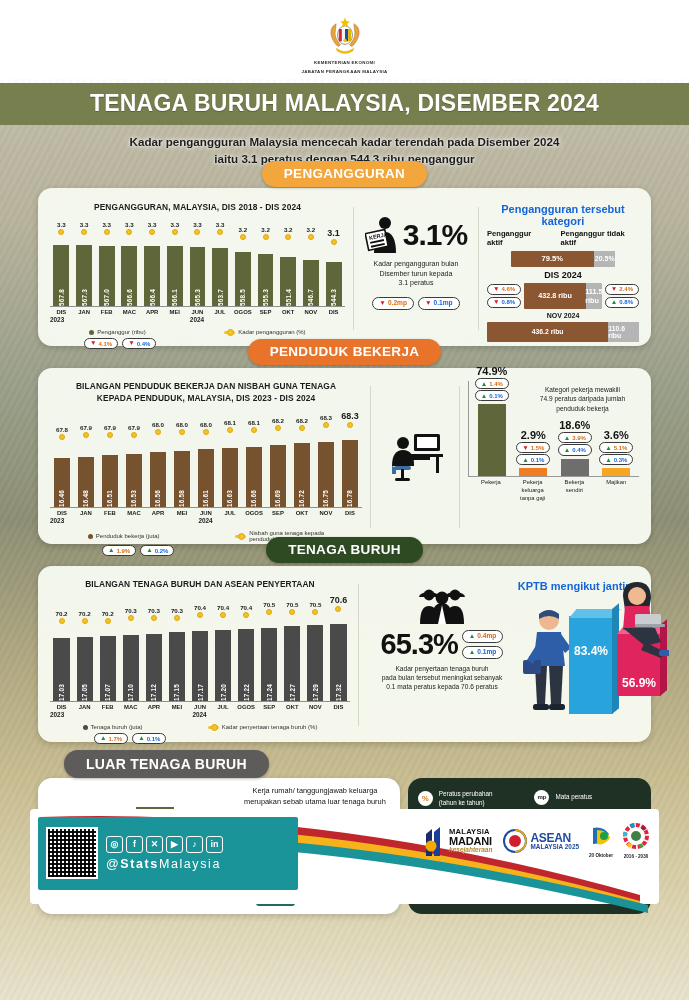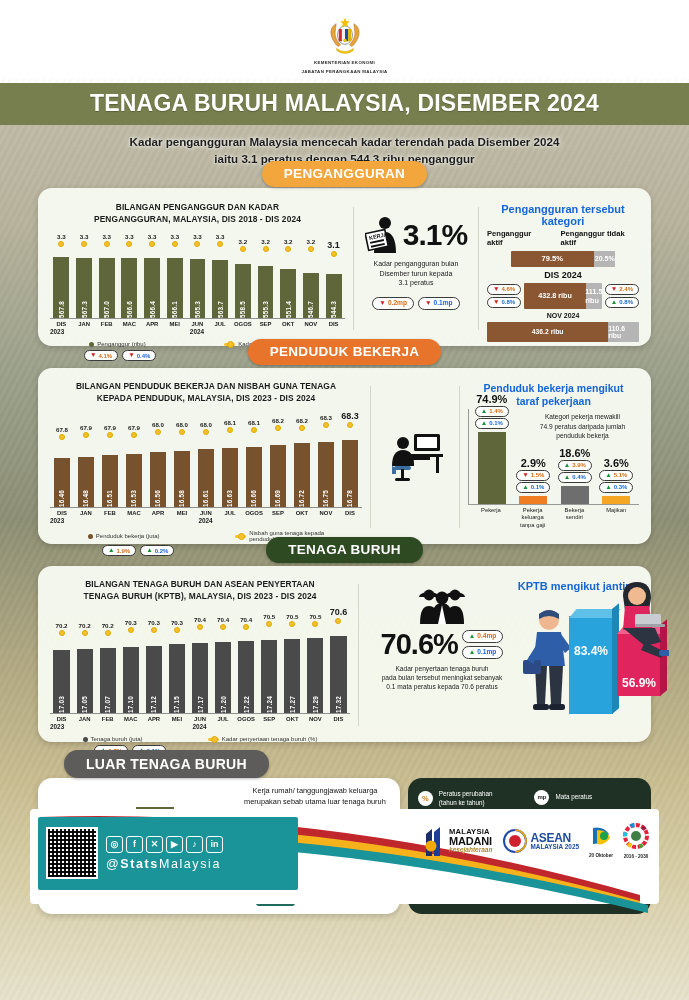--- a/index.html
+++ b/index.html
@@ -182,21 +182,20 @@
   </div>
 
   <div class="badge-row" style="height:14px">
     <span class="badge b-orange-l">PENGANGGURAN</span>
   </div>
 
   <div class="panel pad" style="height:158px;padding-top:13px">
 
     <div style="width:300px">
       <div class="chart-title">
-        <div>BILANGAN PENGANGGUR DAN KADAR</div>
         <div>PENGANGGURAN, MALAYSIA, DIS 2018 - DIS 2024</div>
       </div>
       <div class="plot">
         <div class="lineRow" id="u-line">
             <div class="col" style="padding-bottom: 10px;">
               <div class="pt-label">3.3</div>
               <div class="dot"></div>
             </div>
             <div class="col" style="padding-bottom: 10px;">
               <div class="pt-label">3.3</div>
@@ -636,24 +635,20 @@
         <rect x="10" y="40" width="17" height="4" rx="2" fill="#3b6fa0"></rect>
         <rect x="17" y="43" width="3" height="10" fill="#111"></rect>
         <rect x="11" y="52" width="15" height="3" rx="1.5" fill="#111"></rect>
         <path d="M8 40 L8 48 L12 48 L12 42 Z" fill="#3b6fa0"></path>
       </svg>
     </div>
 
     <div class="divider-v"></div>
 
     <div style="flex:1;padding-top:2px">
-      <div class="taraf-title">
-        <div>Penduduk bekerja mengikut</div>
-        <div>taraf pekerjaan</div>
-      </div>
       <div class="taraf-note" style="margin:3px 0 2px;padding-left:58px">
         <div>Kategori pekerja mewakili</div>
         <div>74.9 peratus daripada jumlah</div>
         <div>penduduk bekerja</div>
       </div>
       <div class="taraf-chart" id="taraf-chart" style="height:96px;margin-top:-34px">
           <div class="tcol" style="">
             <div class="tval">74.9%</div>
             <span class="pill sm" style="margin-top: 1px;">
               <span class="ar up">▲</span>
@@ -722,21 +717,20 @@
   </div>
 
   <div class="badge-row" style="height:16px;margin-top:6px">
     <span class="badge b-green">TENAGA BURUH</span>
   </div>
 
   <div class="panel pad" style="height:176px;padding-top:12px">
     <div style="width:300px">
       <div class="chart-title">
         <div>BILANGAN TENAGA BURUH DAN ASEAN PENYERTAAN</div>
-        <div>TENAGA BURUH (KPTB), MALAYSIA, DIS 2023 - DIS 2024</div>
       </div>
       <div class="plot">
         <div class="lineRow" id="l-line" style="height:28px">
             <div class="col" style="padding-bottom: 0px;">
               <div class="pt-label">70.2</div>
               <div class="dot"></div>
             </div>
             <div class="col" style="padding-bottom: 0px;">
               <div class="pt-label">70.2</div>
               <div class="dot"></div>
@@ -903,21 +897,21 @@
         <path d="M3 13 a10 5 0 0 1 20 0 z" fill="#111"></path>
         <path d="M4 40 C4 27 7 22 13 22 C19 22 22 27 22 40 Z" fill="#111"></path>
         <circle cx="39" cy="11" r="5.4" fill="#111"></circle>
         <path d="M29 13 a10 5 0 0 1 20 0 z" fill="#111"></path>
         <path d="M30 40 C30 27 33 22 39 22 C45 22 48 27 48 40 Z" fill="#111"></path>
         <circle cx="26" cy="14" r="6.4" fill="#111"></circle>
         <path d="M15 40 C15 25 19 19 26 19 C33 19 37 25 37 40 Z" fill="#111"></path>
         <path d="M26 21 L22 40 L30 40 Z" fill="#fff"></path>
       </svg>
       <div style="display:flex;align-items:center;gap:4px;margin-top:4px">
-        <div class="big-num" style="font-size:29px">70.6%</div>
+        <div class="big-num" style="font-size:29px">65.3%</div>
         <div style="display:flex;flex-direction:column;gap:3px">
           <span class="pill">
               <span class="ar up">▲</span>
               <span class="yoy">0.4mp</span>
             </span>
           <span class="pill">
               <span class="ar up">▲</span>
               <span class="mom">0.1mp</span>
             </span>
         </div>

